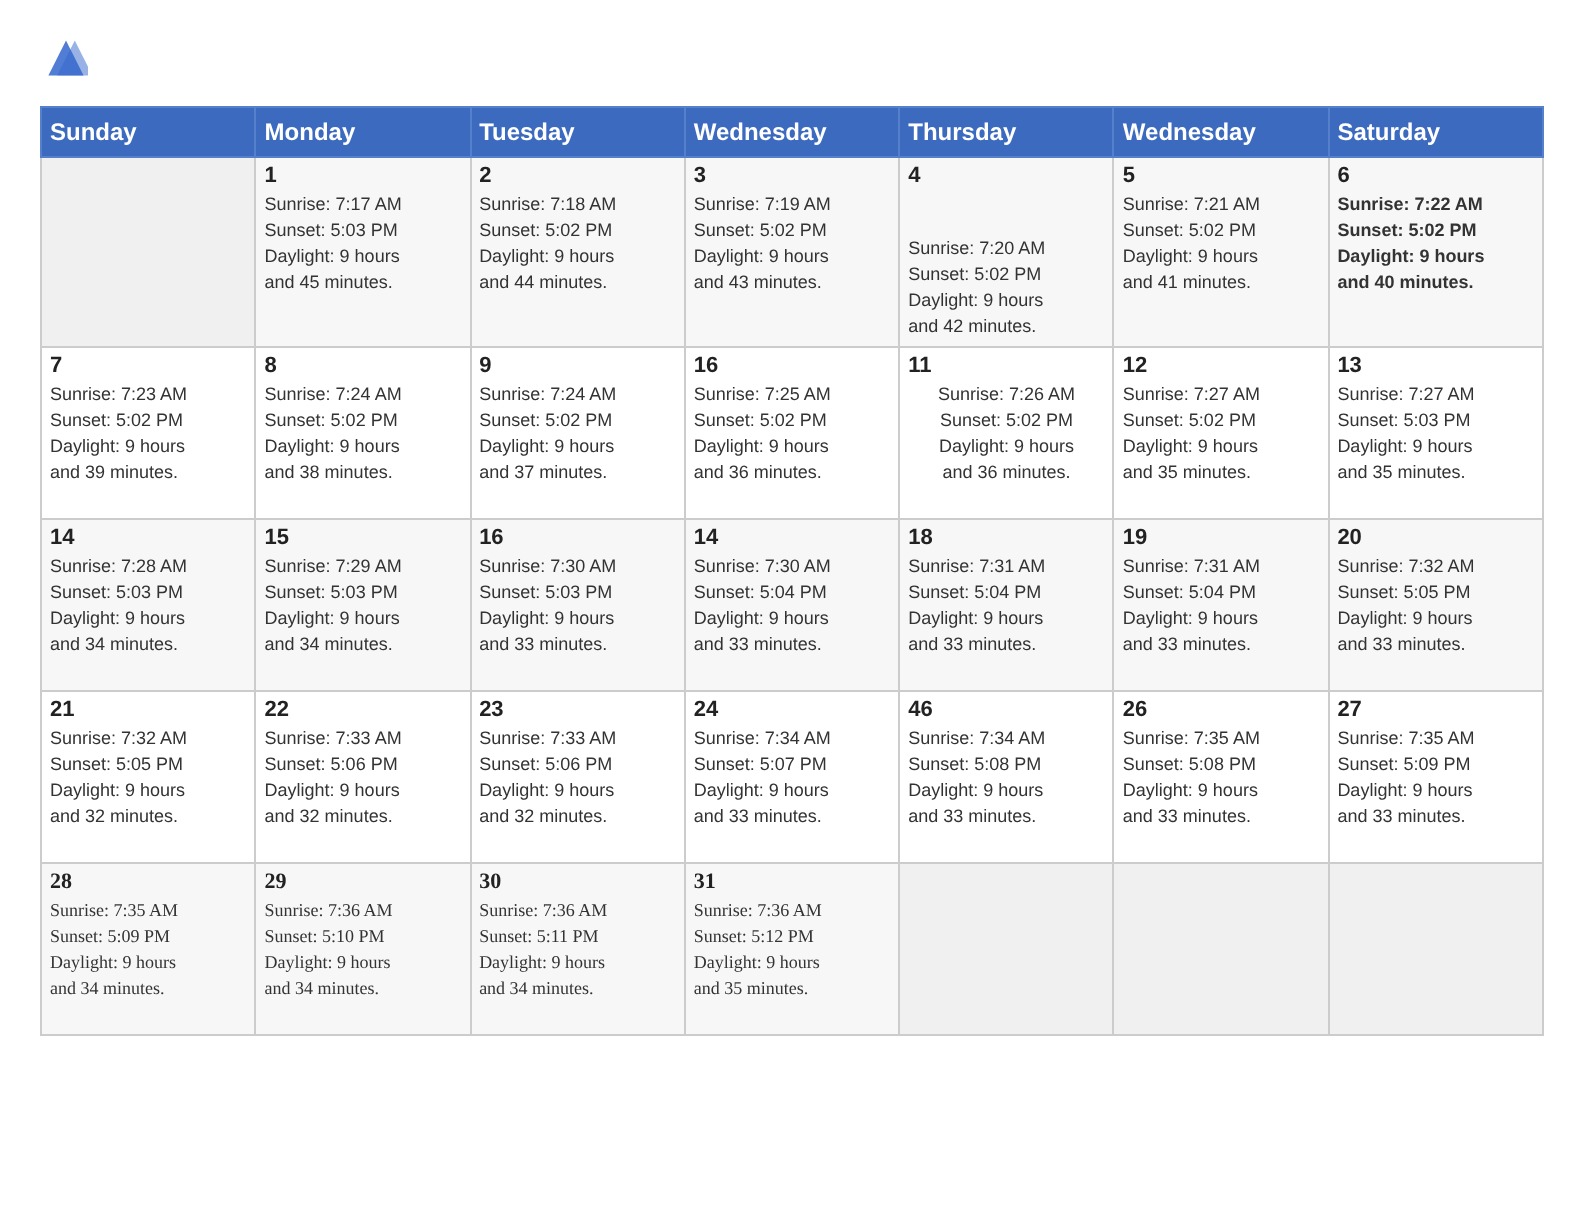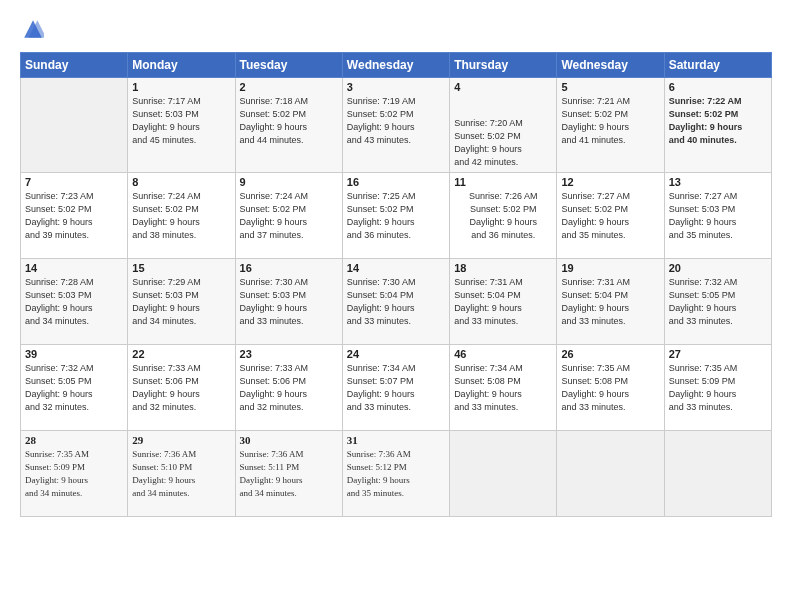--- a/index.html
+++ b/index.html
@@ -272,21 +272,21 @@
           <td>
             <span class="day-number">20</span>
             <div class="cell-info" style="white-space: pre-line;">Sunrise: 7:32 AM
 Sunset: 5:05 PM
 Daylight: 9 hours
 and 33 minutes.</div>
           </td>
         </tr>
         <tr>
           <td>
-            <span class="day-number">39</span>
+            <span class="day-number">21</span>
             <div class="cell-info" style="white-space: pre-line;">Sunrise: 7:32 AM
 Sunset: 5:05 PM
 Daylight: 9 hours
 and 32 minutes.</div>
           </td>
           <td>
             <span class="day-number">22</span>
             <div class="cell-info" style="white-space: pre-line;">Sunrise: 7:33 AM
 Sunset: 5:06 PM
 Daylight: 9 hours

